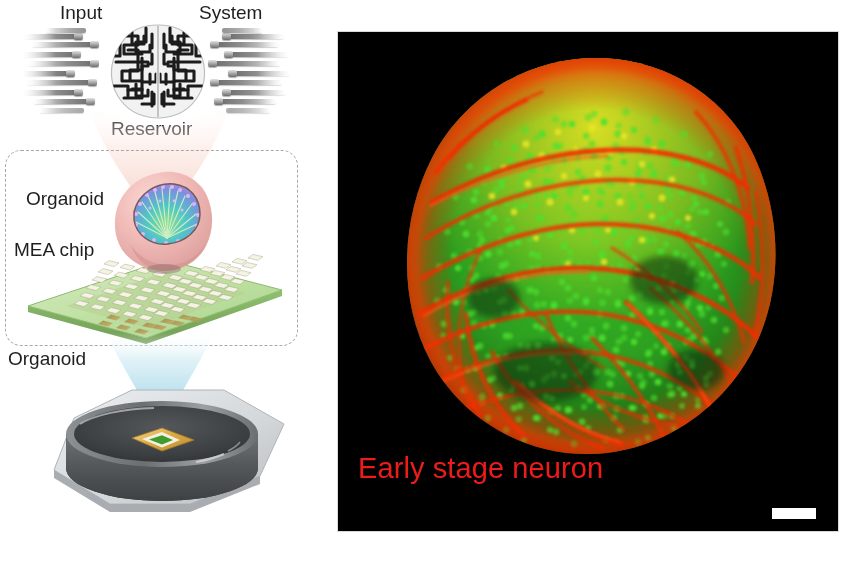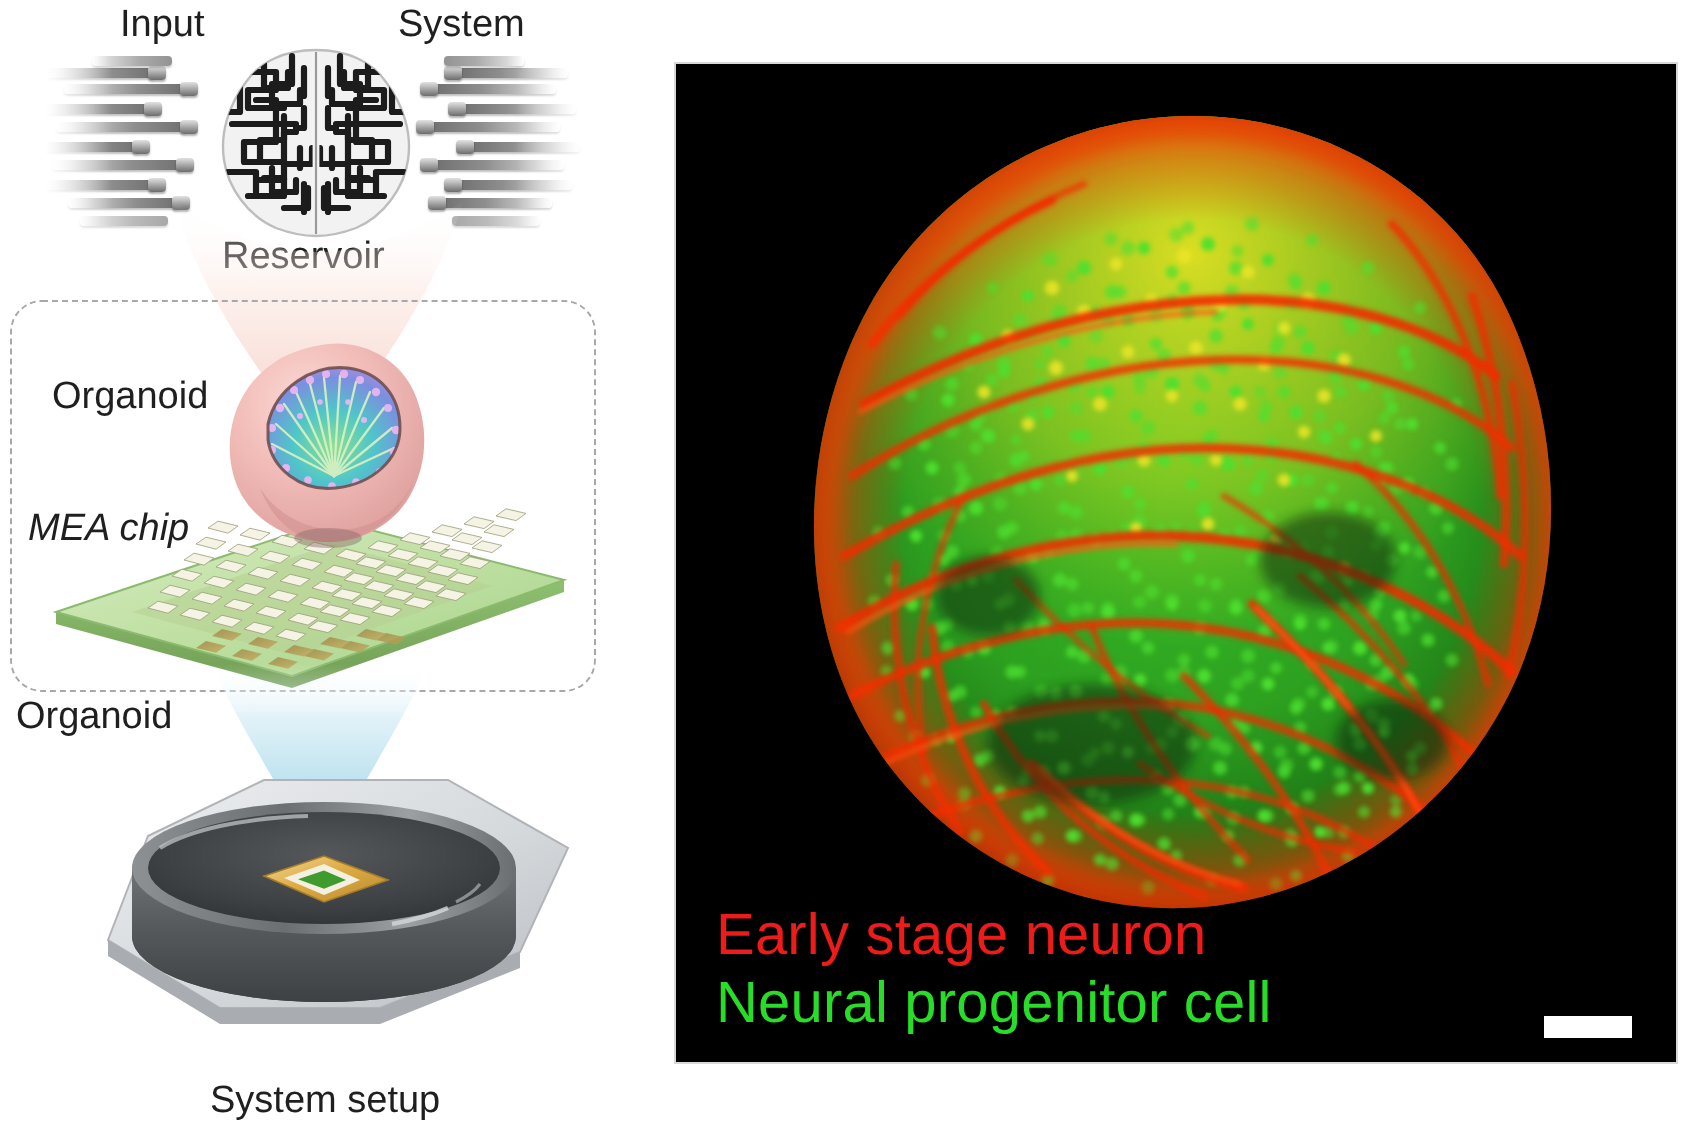--- a/index.html
+++ b/index.html
@@ -366,21 +366,21 @@
         </g>
         <path d="M22 44 C26 26 44 14 62 16 C78 18 88 30 88 46 C88 62 74 74 56 76
                  C38 78 24 66 22 52 Z" fill="none" stroke="#6b4a4a" stroke-width="1.5" opacity=".85"></path>
 
         <ellipse cx="52" cy="101" rx="17" ry="5" fill="#8a6a68" opacity=".45"></ellipse>
       </svg>
     </div>
 
     <div class="lbl hdr-lbl" style="left:8px;top:348px;">Organoid</div>
     <div class="lbl hdr-lbl" style="left:14px;top:188px;margin-left:12px;">Organoid</div>
-    <div class="lbl hdr-lbl" style="left:14px;top:254px;font-style:italic;">MEA chip</div>
+    <div class="lbl hdr-lbl" style="left:14px;top:239px;">MEA chip</div>
 
     <div class="cone" style="left:98px;top:330px;width:124px;height:84px;">
       <svg width="124" height="84" viewBox="0 0 124 84">
         <defs>
           <linearGradient id="coneDn" x1="0" y1="0" x2="0" y2="1">
             <stop offset="0%" stop-color="#ffffff" stop-opacity="0"></stop>
             <stop offset="35%" stop-color="#d6edf5" stop-opacity=".75"></stop>
             <stop offset="100%" stop-color="#9fd6e8" stop-opacity=".95"></stop>
           </linearGradient>
         </defs>
@@ -430,21 +430,20 @@
         <path d="M52 52 A92 30 0 0 1 126 36" fill="none" stroke="#c9ccce" stroke-width="2" opacity=".7"></path>
         <path d="M196 82 A90 30 0 0 1 168 90" fill="none" stroke="#d5d8da" stroke-width="2.2" opacity=".8"></path>
         <path d="M212 70 A88 29 0 0 1 200 79" fill="none" stroke="#c2c5c7" stroke-width="1.6" opacity=".6"></path>
 
         <polygon points="104,66 134,56 166,68 134,79" fill="url(#goldg)" stroke="#a07c2c" stroke-width=".8"></polygon>
         <polygon points="114,67 134,60 152,68 134,75.5" fill="#f3f0e2"></polygon>
         <polygon points="121,67.6 134,63.3 145,68 134,72.4" fill="#3f9b2e"></polygon>
       </svg>
     </div>
 
-    <div class="lbl hdr-lbl" style="left:105px;top:540px;">System setup</div>
   </div>
 
   <div id="fluo-panel" style="background: rgb(0, 0, 0);">
 
     <div id="organoid-img">
       <svg width="400" height="412" viewBox="0 0 400 412">
         <defs>
           <clipPath id="spheroid">
             <path d="M200 6 C268 6 330 44 358 104 C386 164 388 240 356 300
                      C324 360 262 400 196 402 C130 404 66 368 34 308
@@ -649,17 +648,16 @@
             <ellipse cx="268" cy="228" rx="34" ry="24"></ellipse>
             <ellipse cx="98" cy="246" rx="26" ry="20"></ellipse>
             <ellipse cx="300" cy="318" rx="28" ry="20"></ellipse>
           </g>
         </g>
       </svg>
     </div>
 
     <div class="fl-label" style="top: 420px; color: rgb(238, 27, 27);">Early stage neuron</div>
 
-    <div class="fl-label" style="top: 454px; color: rgb(39, 221, 39);">Neural progenitor cell</div>
 
     <div id="scalebar" style="left: 434px; top: 476px; width: 44px; height: 11px; background: rgb(255, 255, 255);"></div>
   </div>
 </div>
 
 </body></html>

